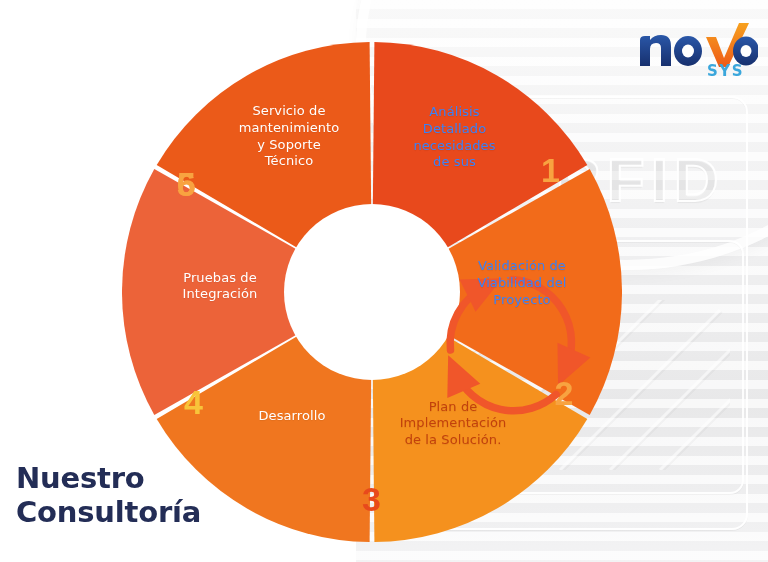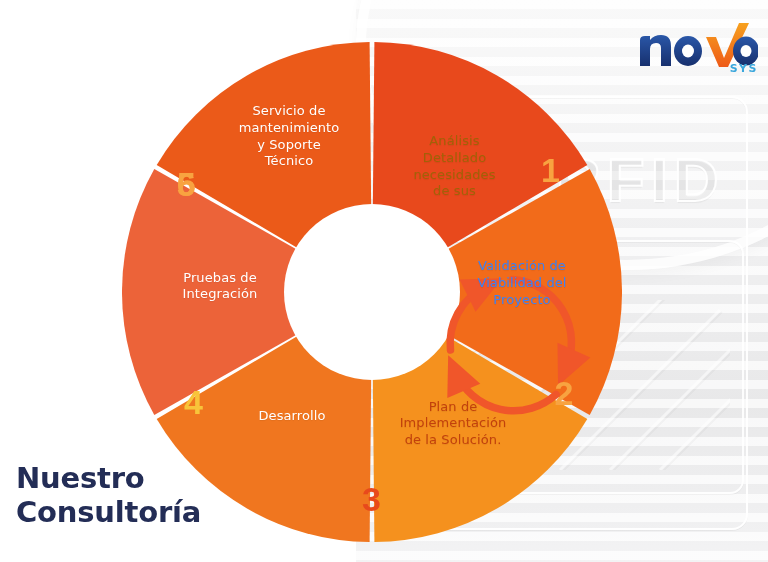--- a/index.html
+++ b/index.html
@@ -66,22 +66,22 @@
     position:absolute;left:16px;top:462px;
     font-family:"DejaVu Sans", sans-serif;
     font-weight:700;font-size:29px;line-height:1.17;
     color:#232D56;letter-spacing:-0.2px;
   }
   .headline div{white-space:nowrap;}
 
   
   .logo{position:absolute;left:636px;top:22px;width:122px;height:62px;}
   .logo .word{position:absolute;left:0;top:0;}
-  .logo .sys{position:absolute;right:0;top:40px;
-    font-family:"DejaVu Sans", sans-serif;font-weight:700;font-size:11px;
+  .logo .sys{position:absolute;right:14px;top:40px;
+    font-family:"DejaVu Sans", sans-serif;font-weight:700;font-size:15px;
     color:#3BA7DC;letter-spacing:1.5px;}
 </style>
 </head>
 <body>
 
 <div id="stage">
 
   <div class="bg-left"></div>
   <div class="bg-right"></div>
   <div class="sheen"></div>
@@ -149,21 +149,21 @@
         </defs>
         <g fill="none" stroke="#F0562A" stroke-width="7.5" stroke-linecap="round" marker-end="url(#ah)">
           <path d="M87.5 24.5 A63 63 0 0 1 141 113"></path>
           <path d="M131 139.5 A63 63 0 0 1 31 118"></path>
           <path d="M25.5 95 A63 63 0 0 1 60 32"></path>
         </g>
       </svg>
     </div>
 
     <div id="wheel-labels">
-        <div class="seg-txt" style="color: #a16207; width: 170px; left: 247.5px; top: 62.3058px; margin-top: 29px;">
+        <div class="seg-txt" style="color: #3b82f6; width: 170px; left: 247.5px; top: 62.3058px;">
           <div>Análisis</div>
           <div>Detallado</div>
           <div>necesidades</div>
           <div>de sus</div>
         </div>
         <div class="seg-num" style="color: rgb(248, 163, 64); left: 419.072px; top: 111.214px;">1</div>
         <div class="seg-txt" style="color: #3b82f6; width: 170px; left: 315px; top: 216.4px;">
           <div>Validación de</div>
           <div>Viabilidad del</div>
           <div>Proyecto</div>

